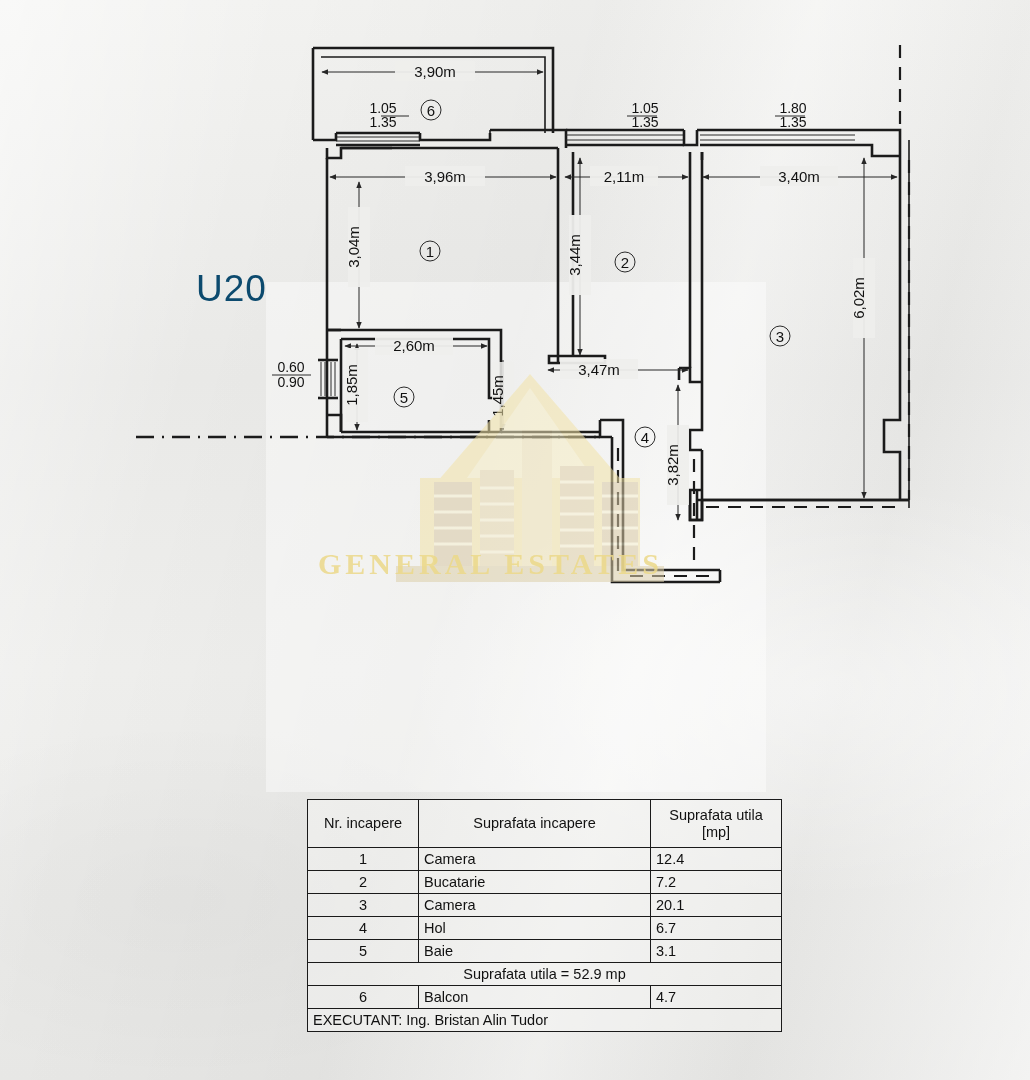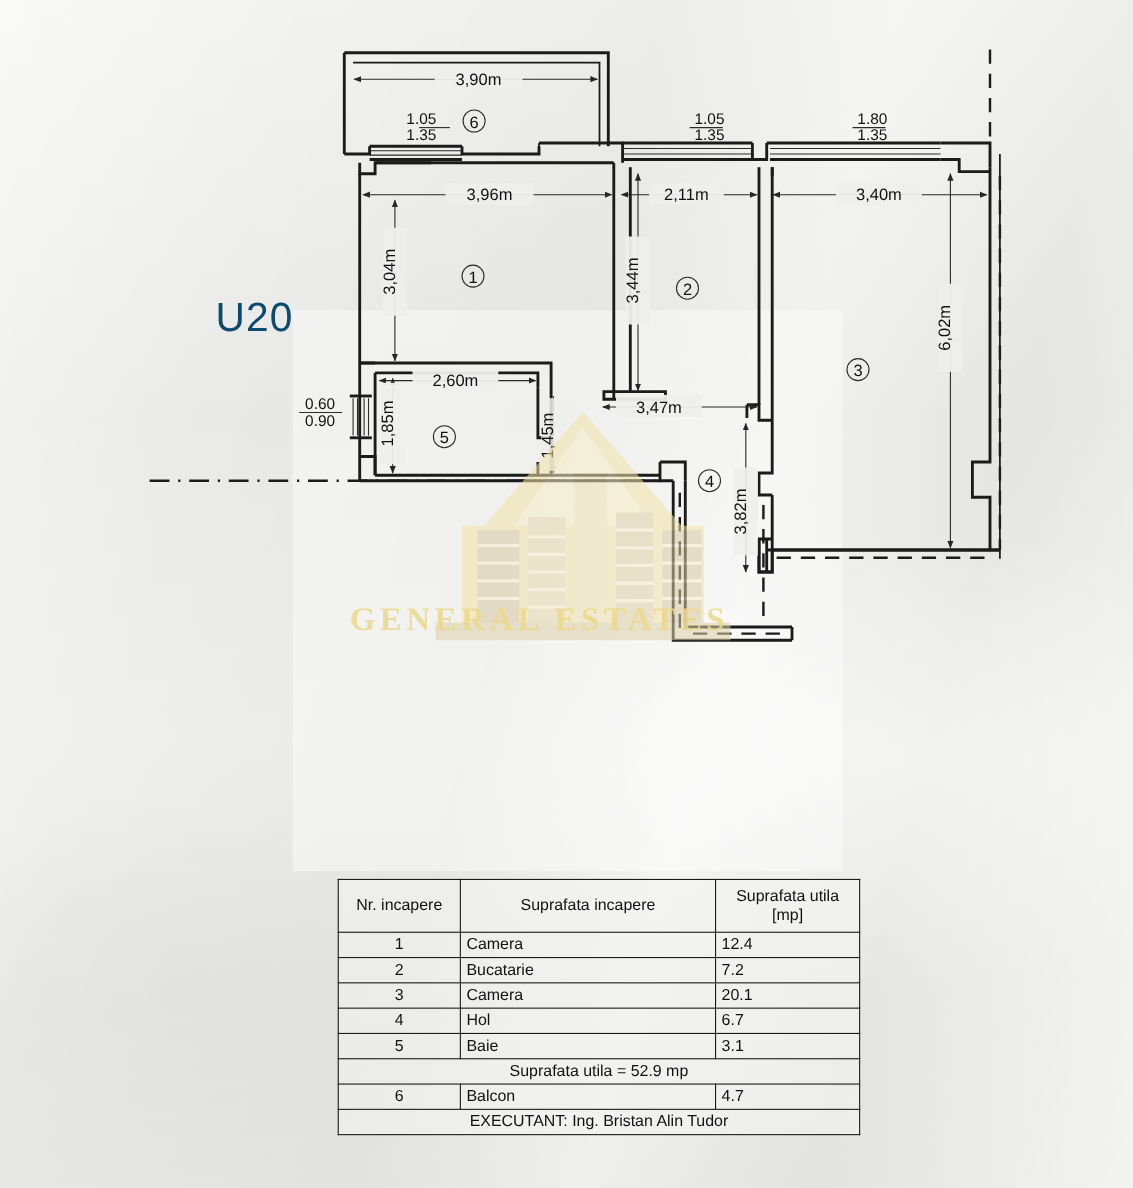--- a/index.html
+++ b/index.html
@@ -56,21 +56,21 @@
     border:1.6px solid #1a1a1a;
     padding:3px 5px;
     font-weight:400;
     font-family:"Liberation Sans", sans-serif;
   }
   #tbl thead td{ text-align:center;padding:7px 4px;line-height:1.15;}
   .c-num{width:100px;text-align:center;}
   .c-name{text-align:left;}
   .c-area{width:120px;text-align:left;}
   .span-row td{text-align:center;margin-top:41px;}
-  .exec td{text-align:center;padding-left:14px;}
+  .exec td{text-align:left;padding-left:14px;}
 </style>
 </head>
 <body>
 
 <div id="paper"></div>
 <div id="panel"></div>
 
 <div id="stage">
   <svg width="1030" height="1080" viewBox="0 0 1030 1080">
     <defs>

